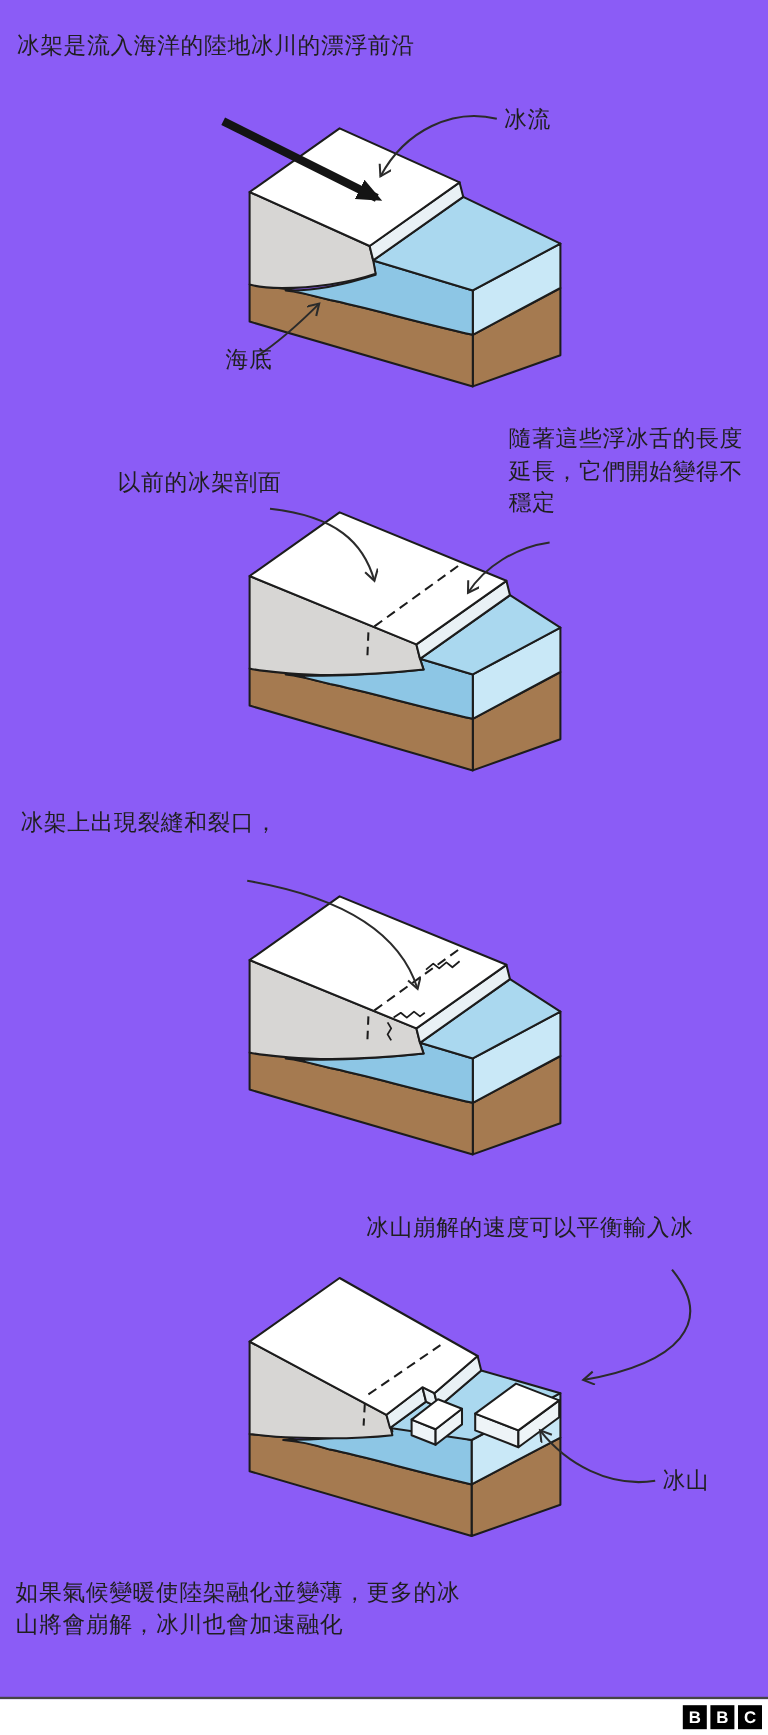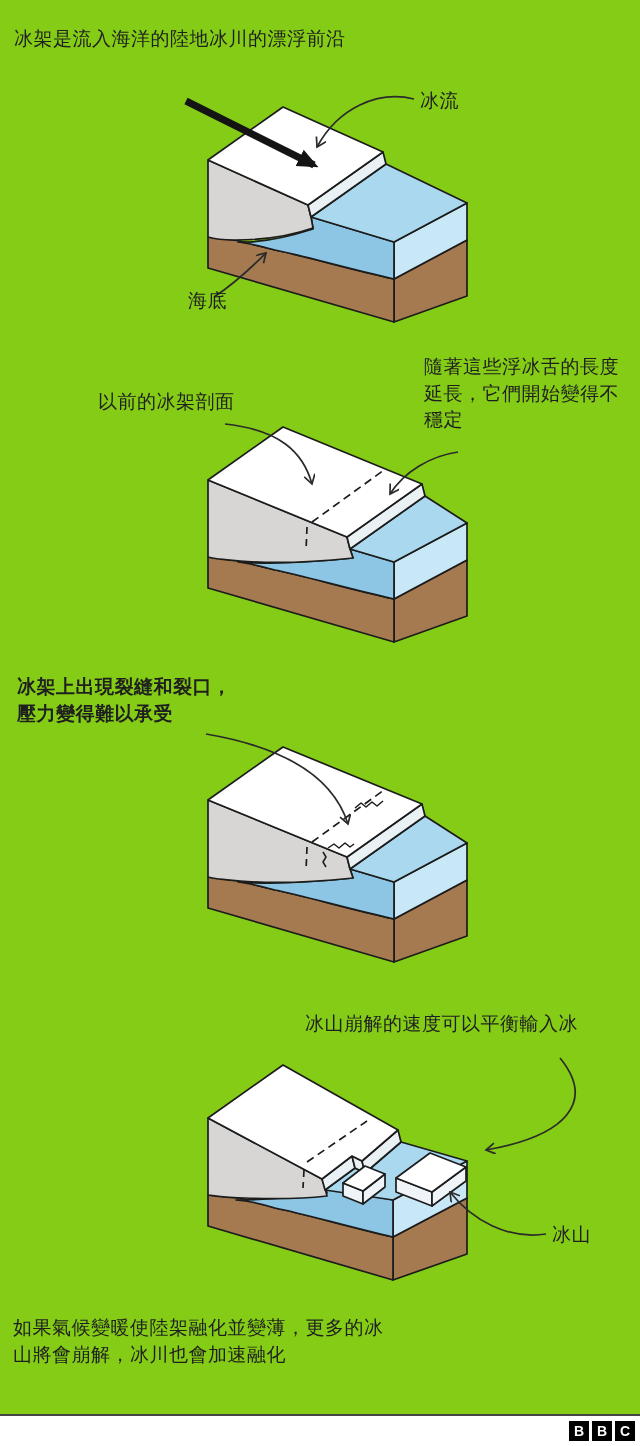--- a/index.html
+++ b/index.html
@@ -1,18 +1,18 @@
 <!DOCTYPE html>
 <html><head>
 <meta charset="utf-8">
 <style>
   html,body { margin:0; padding:0; background:#e8e8e8; }
   .page {
     position:relative; width:640px; height:1446px; overflow:hidden;
-    background:#84cc16;
+    background:#8b5cf6;
     font-family:"Liberation Sans","DejaVu Sans",sans-serif;
     color:#1f1f1f;
     margin:0 auto;
   }
   .art { position:absolute; left:0; top:0; width:640px; height:1446px; }
   .t {
     position:absolute; font-size:19px; font-weight:500;
     line-height:26.5px; letter-spacing:0.5px; white-space:nowrap;
   }
   .footer-divider { position:absolute; left:0; top:1414px; width:640px; height:2px; background:#454545; }
@@ -115,23 +115,22 @@
   <div class="t" style="left:420px; top:88px;">冰流</div>
   <div class="t" style="left:164px; top:288px;margin-left:24px;">海底</div>
 
   <div class="t" style="left:98px; top:390px;font-family:Liberation Mono, monospace;">以前的冰架剖面</div>
   <div class="t" style="left:392px; top:354px;margin-left:32px;">
     <div>隨著這些浮冰舌的長度</div>
     <div>延長，它們開始變得不</div>
     <div>穩定</div>
   </div>
 
-  <div class="t" style="left:17px; top:674px;font-weight:bold;">
+  <div class="t" style="left:17px; top:674px;">
     <div>冰架上出現裂縫和裂口，</div>
-    <div>壓力變得難以承受</div>
   </div>
 
   <div class="t" style="left:305px; top:1011px;">
     <div>冰山崩解的速度可以平衡輸入冰</div>
   </div>
   <div class="t" style="left:552px; top:1222px;">冰山</div>
 
   <div class="t" style="left:13px; top:1315px;">
     <div>如果氣候變暖使陸架融化並變薄，更多的冰</div>
     <div>山將會崩解，冰川也會加速融化</div>

